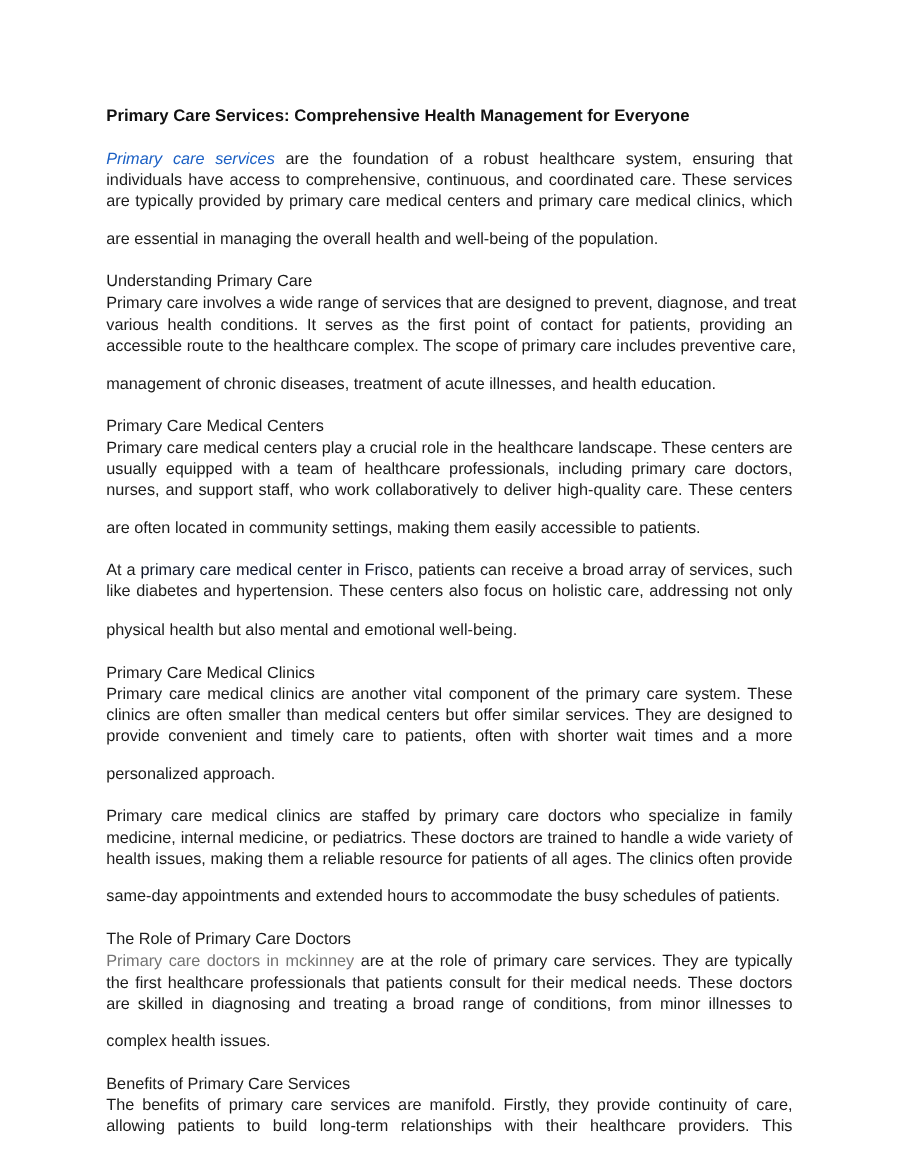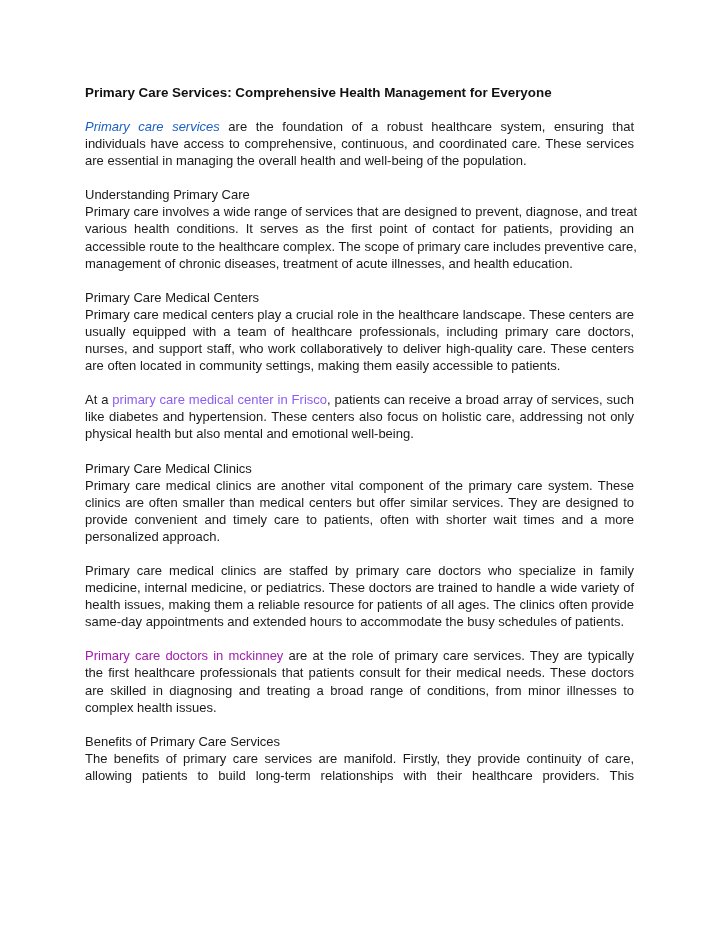--- a/index.html
+++ b/index.html
@@ -38,20 +38,21 @@
     }
     .line {
       display: block;
       height: 17.1px;
       text-align: justify;
       text-align-last: justify;
       white-space: nowrap;
     }
     .line.last {
       text-align-last: left;
+      margin-top: 13px;
     }
     .heading {
       display: block;
       height: 17.1px;
       white-space: nowrap;
       margin-top: 12px;
     }
     .link {
       color: #1a5fc4;
       text-decoration: none;
@@ -60,56 +61,58 @@
   </style>
 </head>
 <body>
 
 <div class="page">
   <div class="title">Primary Care Services: Comprehensive Health Management for Everyone</div>
   <div id="body-content">
       <div class="para">
         <span class="line"><a class="link" style="color: rgb(26, 95, 196); font-style: italic;">Primary care services</a><span> are the foundation of a robust healthcare system, ensuring that</span></span>
         <span class="line"><span>individuals have access to comprehensive, continuous, and coordinated care. These services</span></span>
+        <span class="line"><span>are typically provided by primary care medical centers and primary care medical clinics, which</span></span>
         <span class="line last"><span>are essential in managing the overall health and well-being of the population.</span></span>
       </div>
       <div class="para">
         <span class="heading">Understanding Primary Care</span>
         <span class="line"><span>Primary care involves a wide range of services that are designed to prevent, diagnose, and treat</span></span>
         <span class="line"><span>various health conditions. It serves as the first point of contact for patients, providing an</span></span>
         <span class="line"><span>accessible route to the healthcare complex. The scope of primary care includes preventive care,</span></span>
         <span class="line last"><span>management of chronic diseases, treatment of acute illnesses, and health education.</span></span>
       </div>
       <div class="para">
         <span class="heading">Primary Care Medical Centers</span>
         <span class="line"><span>Primary care medical centers play a crucial role in the healthcare landscape. These centers are</span></span>
         <span class="line"><span>usually equipped with a team of healthcare professionals, including primary care doctors,</span></span>
         <span class="line"><span>nurses, and support staff, who work collaboratively to deliver high-quality care. These centers</span></span>
         <span class="line last"><span>are often located in community settings, making them easily accessible to patients.</span></span>
       </div>
       <div class="para">
-        <span class="line"><span>At a </span><a class="link" style="color: #8b5cf6;">primary care medical center in Frisco</a><span>, patients can receive a broad array of services, such</span></span>
+        <span class="line"><span>At a </span><a class="link" style="color: #0f172a;">primary care medical center in Frisco</a><span>, patients can receive a broad array of services, such</span></span>
         <span class="line"><span>like diabetes and hypertension. These centers also focus on holistic care, addressing not only</span></span>
         <span class="line last"><span>physical health but also mental and emotional well-being.</span></span>
       </div>
       <div class="para">
         <span class="heading">Primary Care Medical Clinics</span>
         <span class="line"><span>Primary care medical clinics are another vital component of the primary care system. These</span></span>
         <span class="line"><span>clinics are often smaller than medical centers but offer similar services. They are designed to</span></span>
         <span class="line"><span>provide convenient and timely care to patients, often with shorter wait times and a more</span></span>
         <span class="line last"><span>personalized approach.</span></span>
       </div>
       <div class="para">
         <span class="line"><span>Primary care medical clinics are staffed by primary care doctors who specialize in family</span></span>
         <span class="line"><span>medicine, internal medicine, or pediatrics. These doctors are trained to handle a wide variety of</span></span>
         <span class="line"><span>health issues, making them a reliable resource for patients of all ages. The clinics often provide</span></span>
         <span class="line last"><span>same-day appointments and extended hours to accommodate the busy schedules of patients.</span></span>
       </div>
       <div class="para">
-        <span class="line"><a class="link" style="color: #a21caf;">Primary care doctors in mckinney</a><span> are at the role of primary care services. They are typically</span></span>
+        <span class="heading">The Role of Primary Care Doctors</span>
+        <span class="line"><a class="link" style="color: #737373;">Primary care doctors in mckinney</a><span> are at the role of primary care services. They are typically</span></span>
         <span class="line"><span>the first healthcare professionals that patients consult for their medical needs. These doctors</span></span>
         <span class="line"><span>are skilled in diagnosing and treating a broad range of conditions, from minor illnesses to</span></span>
         <span class="line last"><span>complex health issues.</span></span>
       </div>
       <div class="para">
         <span class="heading">Benefits of Primary Care Services</span>
         <span class="line"><span>The benefits of primary care services are manifold. Firstly, they provide continuity of care,</span></span>
         <span class="line"><span>allowing patients to build long-term relationships with their healthcare providers. This</span></span>
       </div>
     </div>

